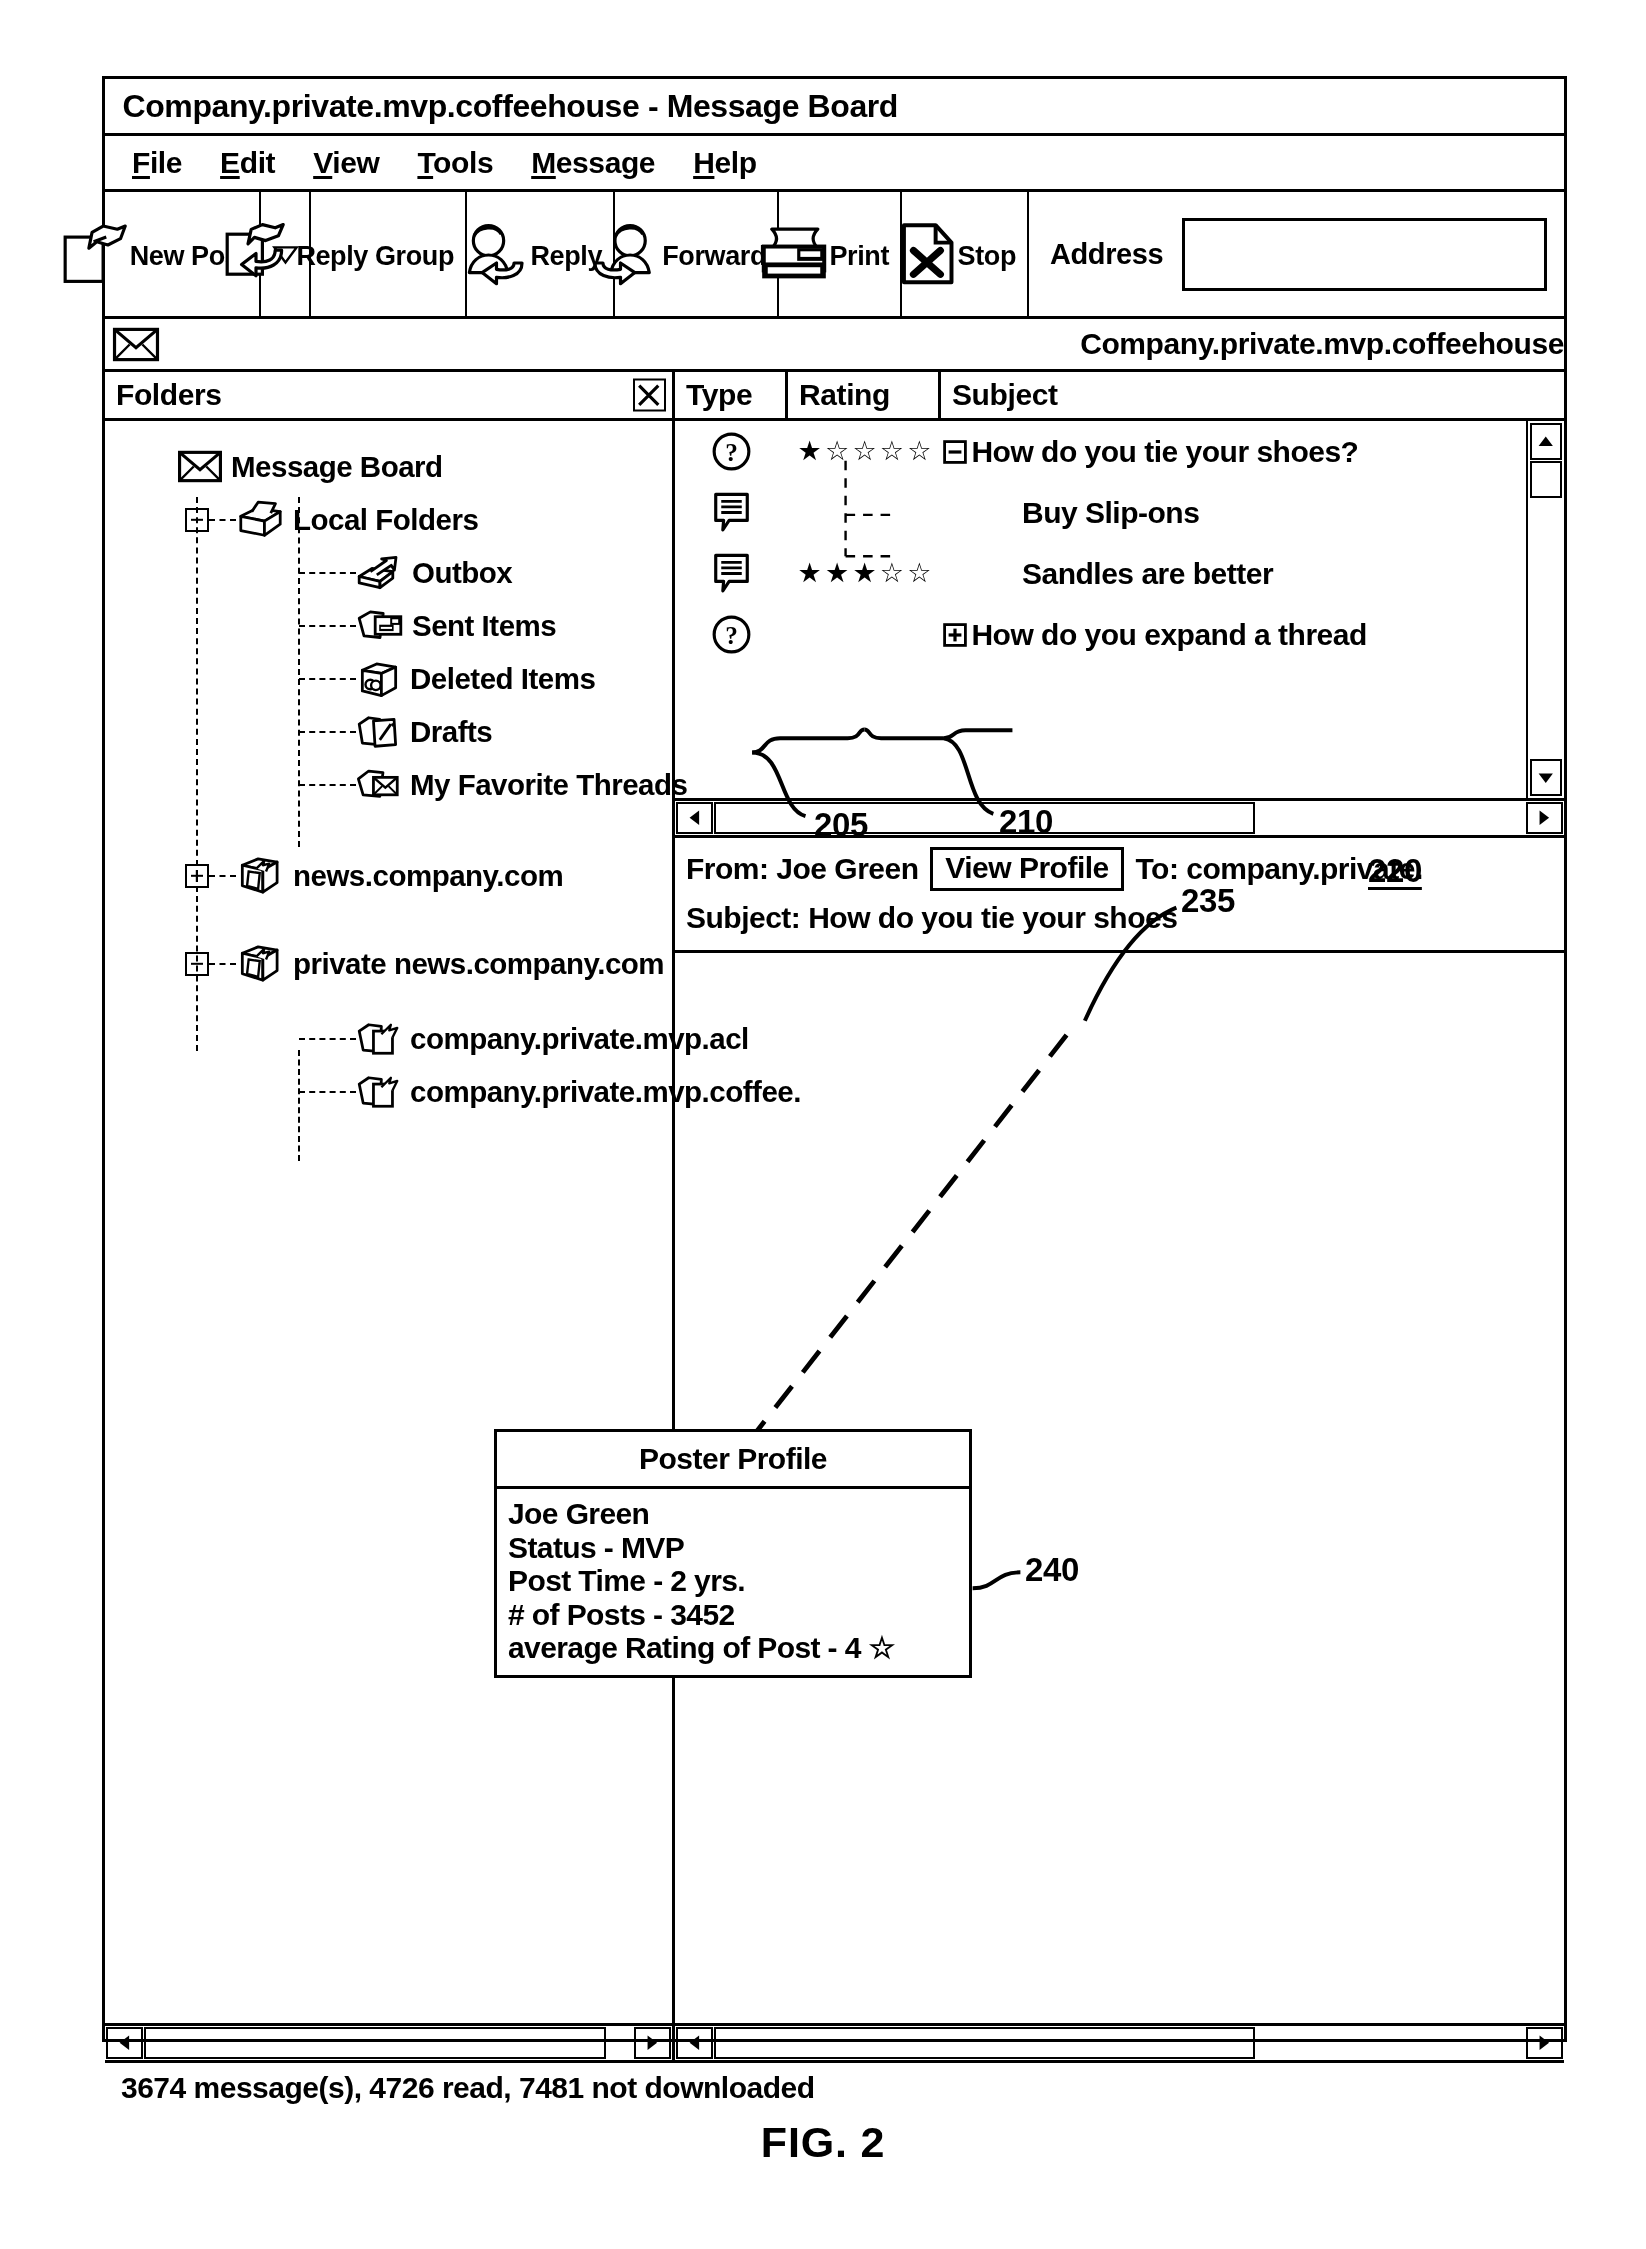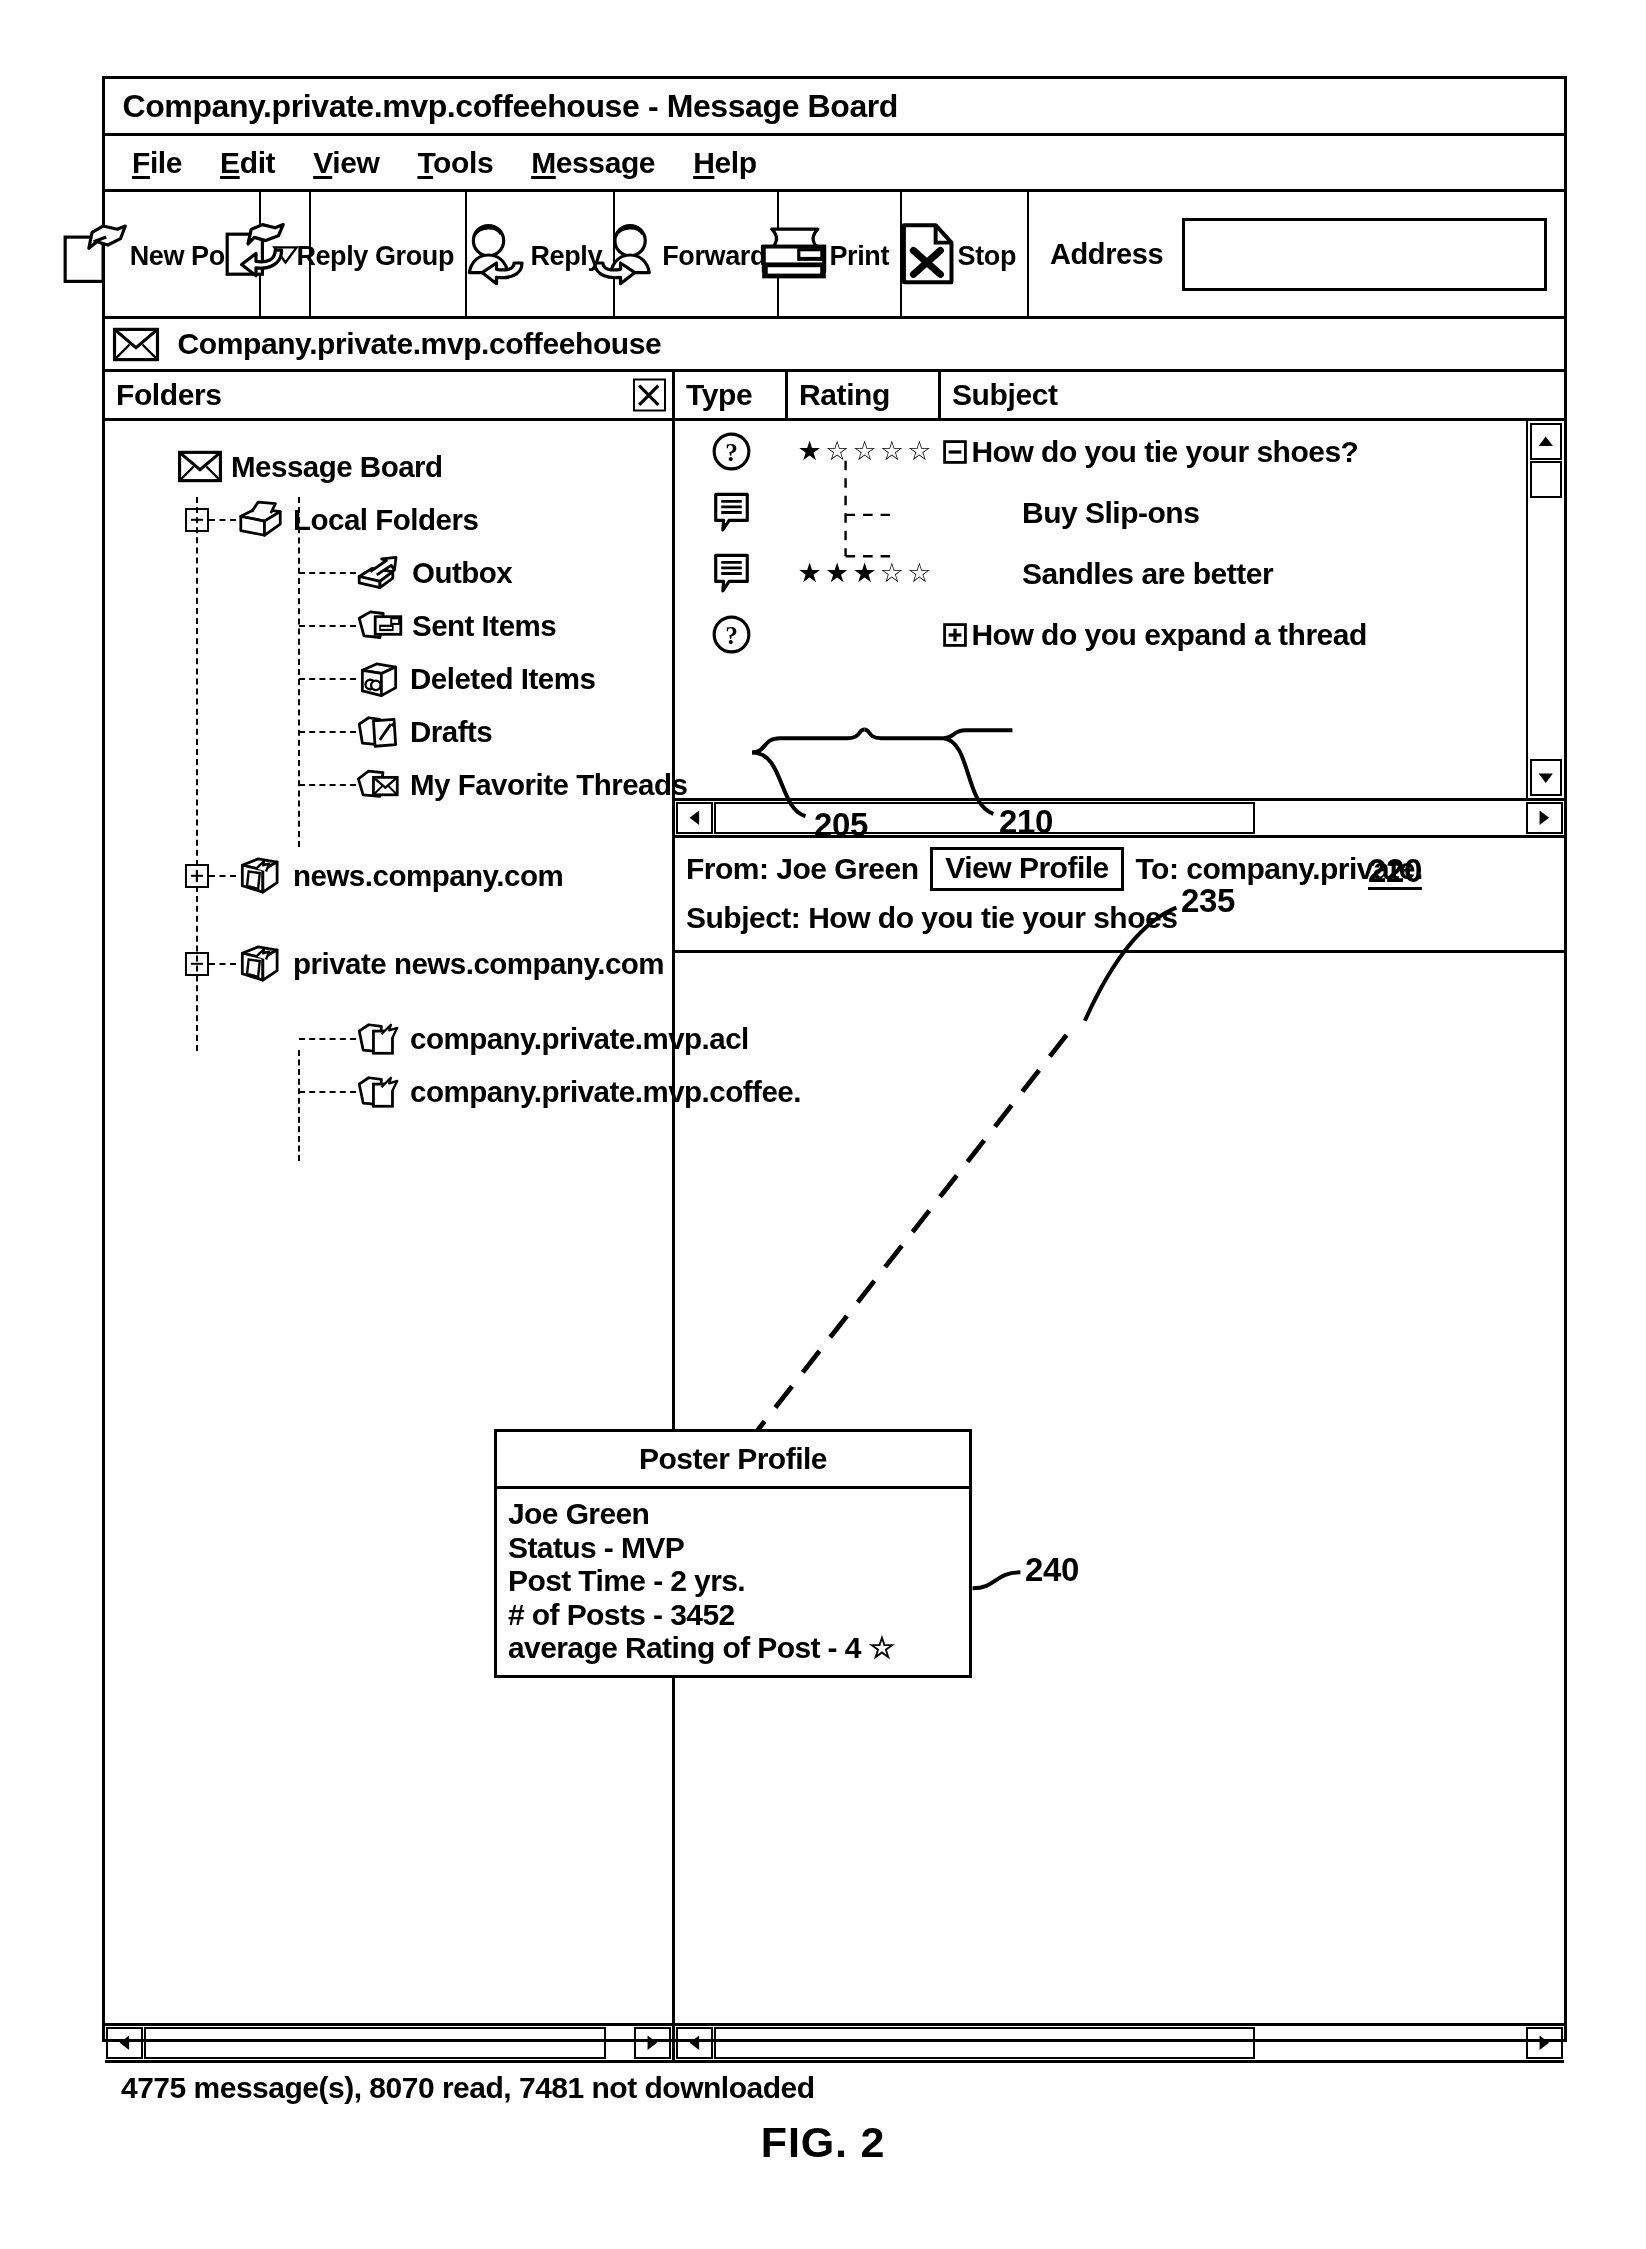--- a/index.html
+++ b/index.html
@@ -132,20 +132,21 @@
 
   
   #group-bar {
     height: 53px;
     border-bottom: 3.2px solid #000;
     display: flex;
     align-items: center;
     gap: 17.5px;
     padding-left: 7px;
     box-sizing: border-box;
+    justify-content: space-between;
   }
   #group-bar .group-text {
     font-size: 30px;
     font-weight: 600;
     letter-spacing: -0.4px;
   }
 
   
   #header-row {
     height: 49px;
@@ -917,21 +918,21 @@
       <div class="hsb-track"></div>
       <div class="hsb-btn">
         <svg width="12.7" height="17.5" viewBox="0 0 16 22">
             <path d="M2 2 L2 20 L14 11 Z" fill="#000"></path>
           </svg>
       </div>
     </div>
   </div>
 
   <div id="status-bar">
-    <span class="st-text">4775 message(s), 8070 read, 7481 not downloaded</span>
+    <span class="st-text">3674 message(s), 4726 read, 7481 not downloaded</span>
   </div>
 </div>
 
 <div id="poster-profile">
   <div id="pp-title">Poster Profile</div>
   <div id="pp-body">
     <div class="pp-line">Joe Green</div>
     <div class="pp-line">Status - MVP</div>
     <div class="pp-line">Post Time - 2 yrs.</div>
     <div class="pp-line"># of Posts - 3452</div>

